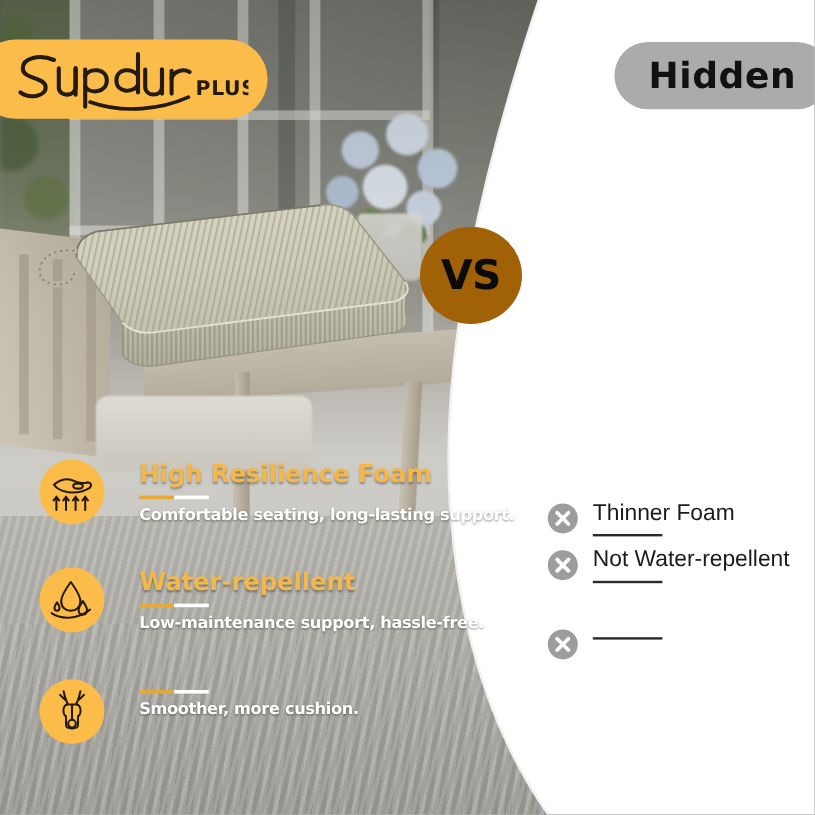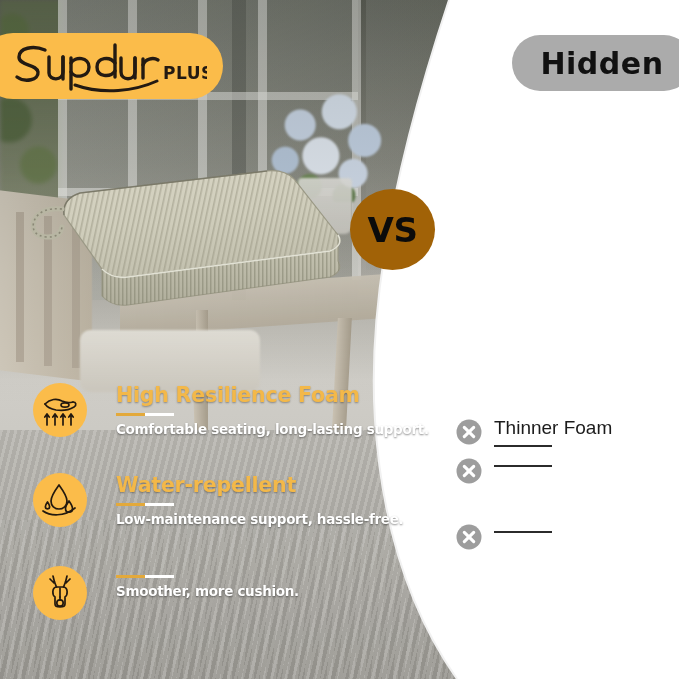--- a/index.html
+++ b/index.html
@@ -328,20 +328,21 @@
 
   <div class="con" style="left:456px;top:457px;">
     <svg class="con-icon" viewBox="0 0 26 26">
       <circle cx="13" cy="13" r="12.5" fill="#9d9d9d"></circle>
       <g stroke="#ffffff" stroke-width="3.1" stroke-linecap="round">
         <path d="M8.3 8.3 L17.7 17.7"></path>
           <path d="M17.7 8.3 L8.3 17.7"></path>
       </g>
     </svg>
     <div class="con-text">
+      <div class="con-title">Not Water-repellent</div>
       <div class="con-rule"></div>
     </div>
   </div>
 
   <div class="con" style="left:456px;top:523px;">
     <svg class="con-icon" viewBox="0 0 26 26">
       <circle cx="13" cy="13" r="12.5" fill="#9d9d9d"></circle>
       <g stroke="#ffffff" stroke-width="3.1" stroke-linecap="round">
         <path d="M8.3 8.3 L17.7 17.7"></path>
           <path d="M17.7 8.3 L8.3 17.7"></path>

